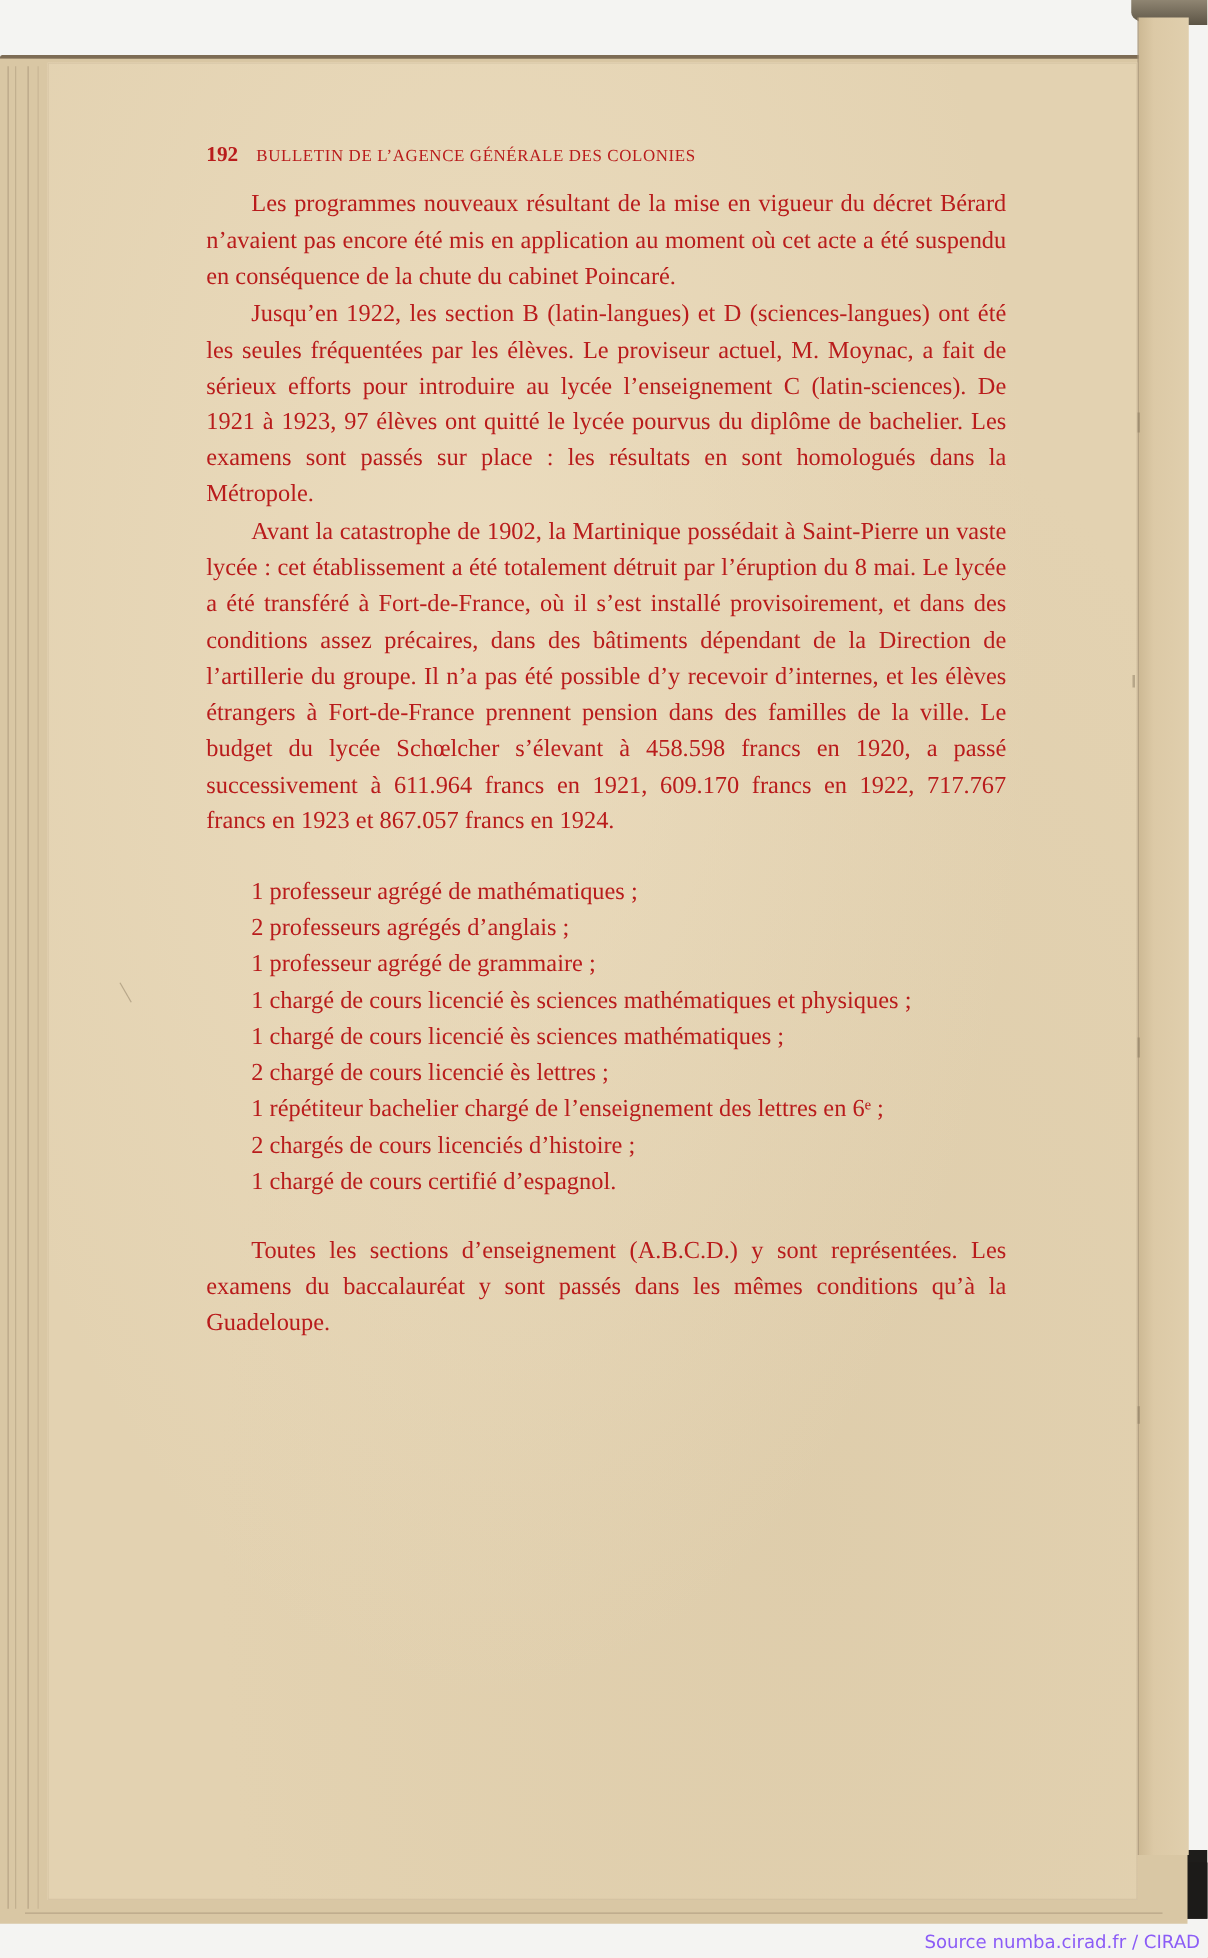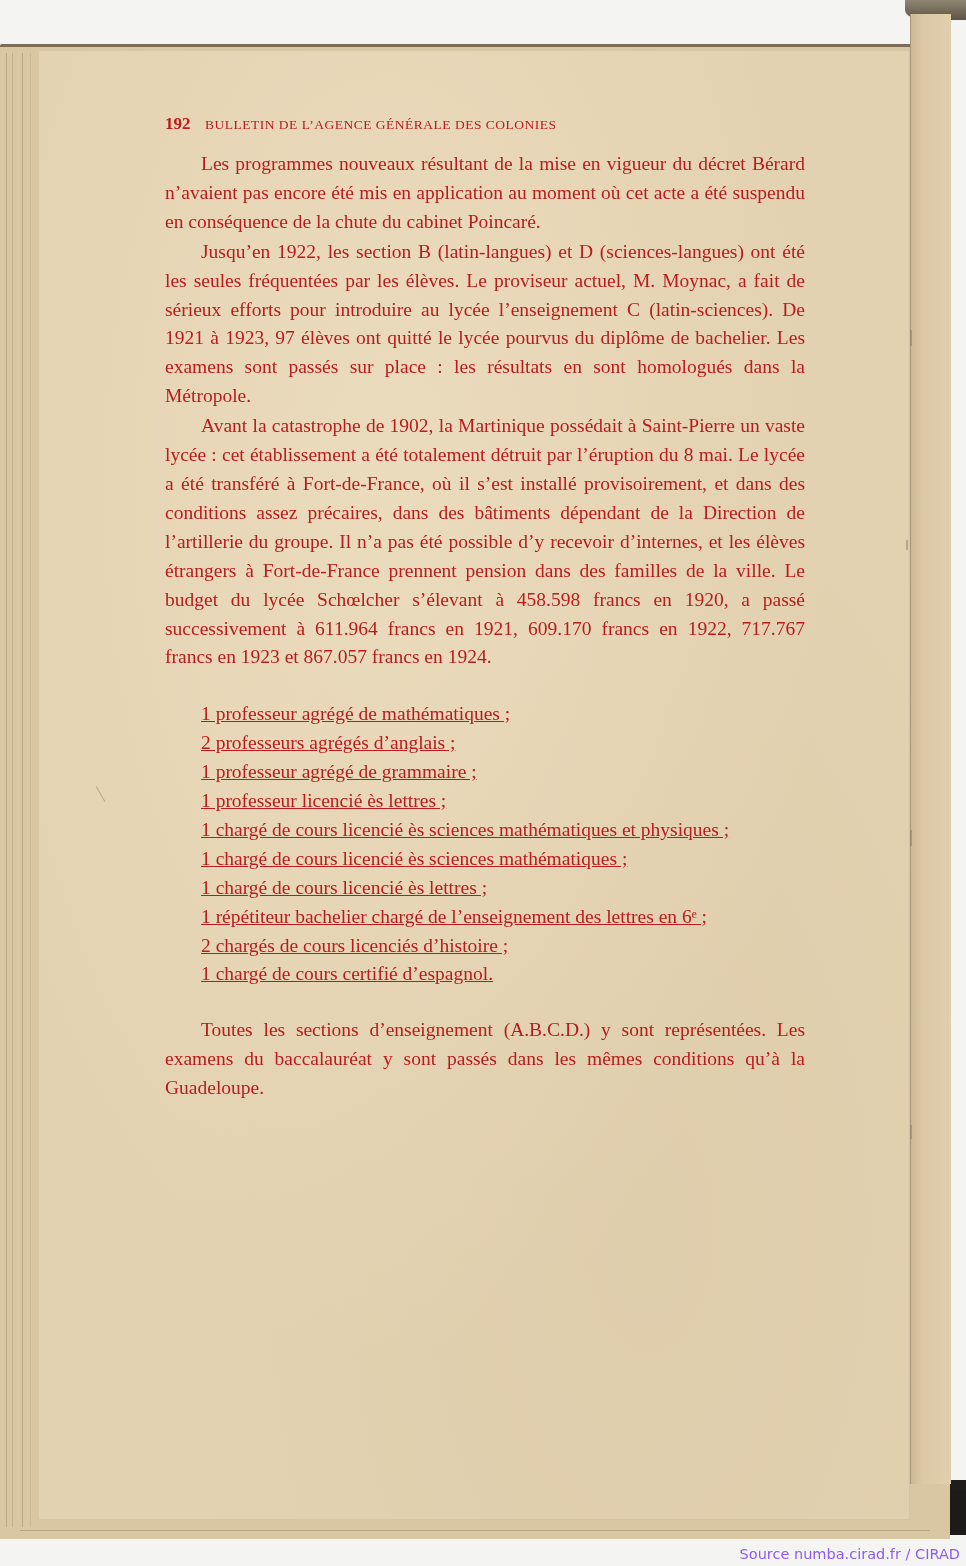--- a/index.html
+++ b/index.html
@@ -128,21 +128,20 @@
       margin: 0;
       text-indent: 36px;
     }
     .para + .para { margin-top: 1px; }
     .list {
       margin-top: 28px;
       margin-bottom: 0;
     }
     .list-item {
       text-indent: 36px;
-      text-decoration: underline;
     }
     .closing {
       margin-top: 27px;
     }
 
     .source {
       position: absolute;
       right: 6px;
       bottom: 4px;
       font-family: "DejaVu Sans", sans-serif;
@@ -189,24 +188,23 @@
     </div>
 
     <p class="para">Les programmes nouveaux résultant de la mise en vigueur du décret Bérard n’avaient pas encore été mis en application au moment où cet acte a été suspendu en conséquence de la chute du cabinet Poincaré.</p>
     <p class="para">Jusqu’en 1922, les section B (latin-langues) et D (sciences-langues) ont été les seules fréquentées par les élèves. Le proviseur actuel, M. Moynac, a fait de sérieux efforts pour introduire au lycée l’enseignement C (latin-sciences). De 1921 à 1923, 97 élèves ont quitté le lycée pourvus du diplôme de bachelier. Les examens sont passés sur place : les résultats en sont homologués dans la Métropole.</p>
     <p class="para">Avant la catastrophe de 1902, la Martinique possédait à Saint-Pierre un vaste lycée : cet établissement a été totalement détruit par l’éruption du 8 mai. Le lycée a été transféré à Fort-de-France, où il s’est installé provisoirement, et dans des conditions assez précaires, dans des bâtiments dépendant de la Direction de l’artillerie du groupe. Il n’a pas été possible d’y recevoir d’internes, et les élèves étrangers à Fort-de-France prennent pension dans des familles de la ville. Le budget du lycée Schœlcher s’élevant à 458.598 francs en 1920, a passé successivement à 611.964 francs en 1921, 609.170 francs en 1922, 717.767 francs en 1923 et 867.057 francs en 1924.</p>
 
     <div class="list">
       <p class="list-item">1 professeur agrégé de mathématiques ;</p>
       <p class="list-item">2 professeurs agrégés d’anglais ;</p>
       <p class="list-item">1 professeur agrégé de grammaire ;</p>
-      <p class="list-item">1 professeur licencié ès lettres ;</p>
       <p class="list-item">1 chargé de cours licencié ès sciences mathématiques et physiques ;</p>
       <p class="list-item">1 chargé de cours licencié ès sciences mathématiques ;</p>
-      <p class="list-item">1 chargé de cours licencié ès lettres ;</p>
+      <p class="list-item">2 chargé de cours licencié ès lettres ;</p>
       <p class="list-item">1 répétiteur bachelier chargé de l’enseignement des lettres en 6ᵉ ;</p>
       <p class="list-item">2 chargés de cours licenciés d’histoire ;</p>
       <p class="list-item">1 chargé de cours certifié d’espagnol.</p>
     </div>
 
     <p class="para closing">Toutes les sections d’enseignement (A.B.C.D.) y sont représentées. Les examens du baccalauréat y sont passés dans les mêmes conditions qu’à la Guadeloupe.</p>
   </div>
 
   <div class="source">Source numba.cirad.fr / CIRAD</div>
 </div>

